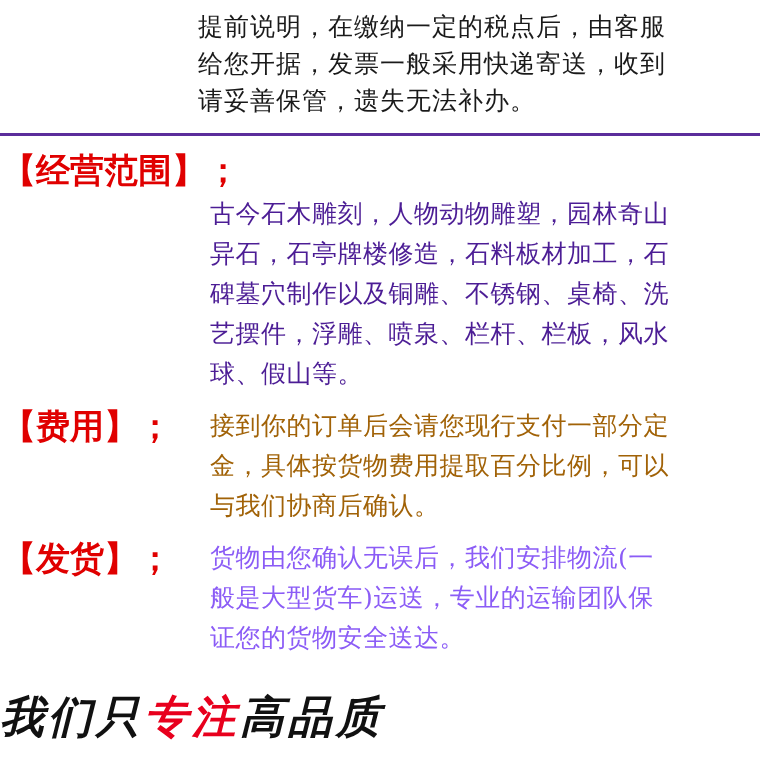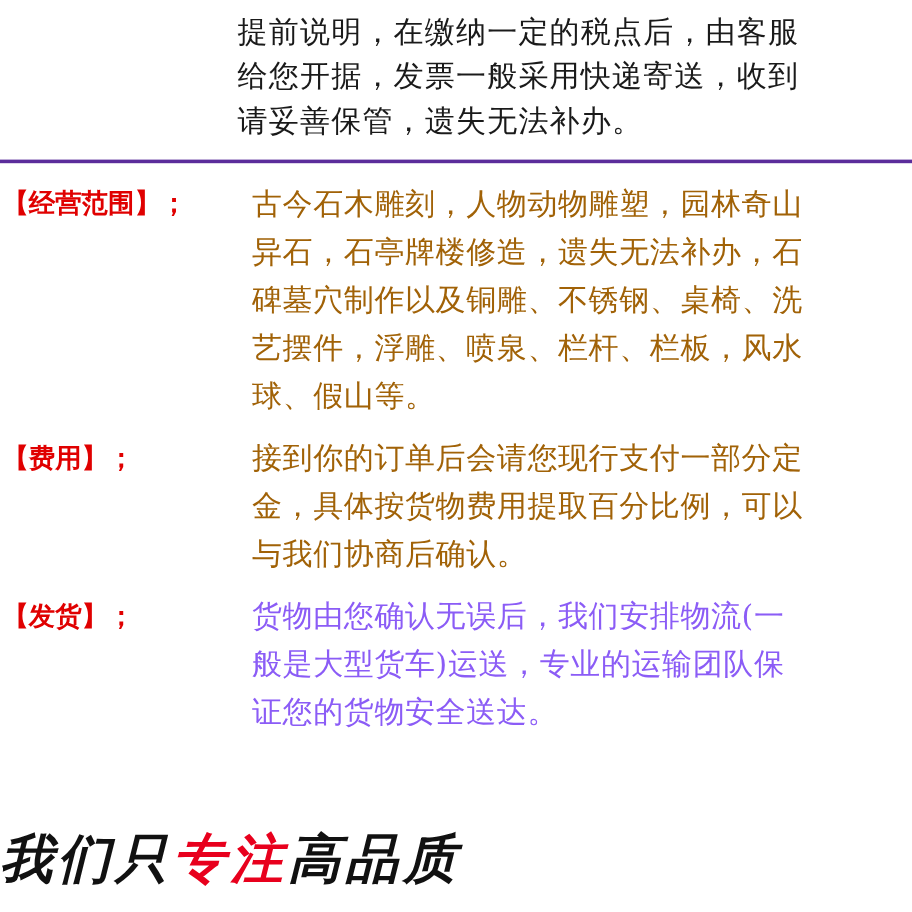--- a/index.html
+++ b/index.html
@@ -51,21 +51,21 @@
   }
   .section {
     display: flex;
     align-items: flex-start;
     margin-bottom: 12px;
   }
   .sec-label {
     flex: 0 0 auto;
     width: 210px;
     color: #e00000;
-    font-size: 22px;
+    font-size: 34px;
     line-height: 40px;
     white-space: nowrap;
     font-family: "DejaVu Serif", "Liberation Serif", serif;
     font-weight: 600;
     padding-left: 2px;
     box-sizing: border-box;
   }
   .sec-body {
     flex: 1 1 auto;
     color: #ff1a1a;
@@ -74,21 +74,21 @@
     letter-spacing: 0.5px;
     font-family: "DejaVu Serif", "Liberation Serif", serif;
     font-weight: 500;
     padding-right: 0px;
   }
   .sec-body .ln {
     white-space: nowrap;
     display: block;
   }
 
-  .section.scope .sec-body { color: #a16207; }
+  .section.scope .sec-body { color: #4c1d95; margin-top: 44px; }
   .section.fee .sec-body { color: #a16207; }
   .section.ship .sec-body { color: #8b5cf6; }
 
   
   .slogan {
     position: absolute;
     left: 0;
     right: 0;
     bottom: 8px;
     text-align: left;
@@ -115,21 +115,21 @@
   </div>
 
   <div class="divider"></div>
 
   <div class="sections">
 
     <div class="section scope">
       <div class="sec-label">【经营范围】；</div>
       <div class="sec-body">
         <span class="ln">古今石木雕刻，人物动物雕塑，园林奇山</span>
-        <span class="ln">异石，石亭牌楼修造，遗失无法补办，石</span>
+        <span class="ln">异石，石亭牌楼修造，石料板材加工，石</span>
         <span class="ln">碑墓穴制作以及铜雕、不锈钢、桌椅、洗</span>
         <span class="ln">艺摆件，浮雕、喷泉、栏杆、栏板，风水</span>
         <span class="ln">球、假山等。</span>
       </div>
     </div>
 
     <div class="section fee">
       <div class="sec-label">【费用】；</div>
       <div class="sec-body">
         <span class="ln">接到你的订单后会请您现行支付一部分定</span>

